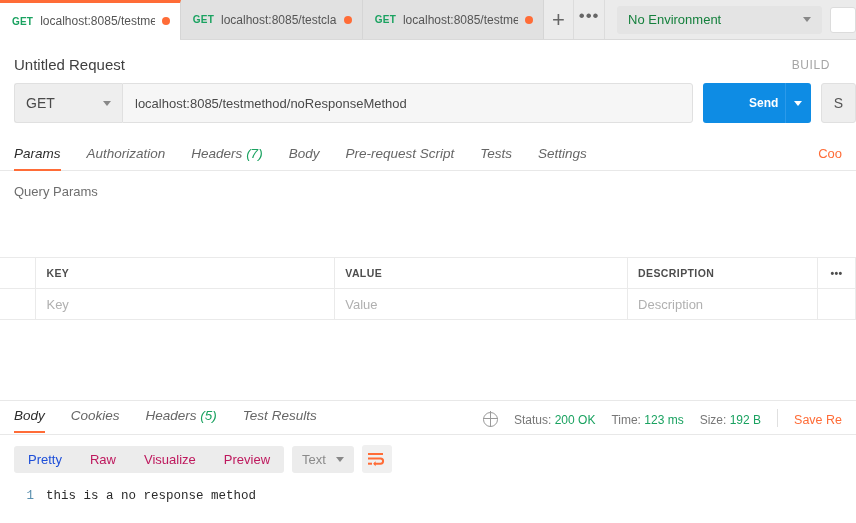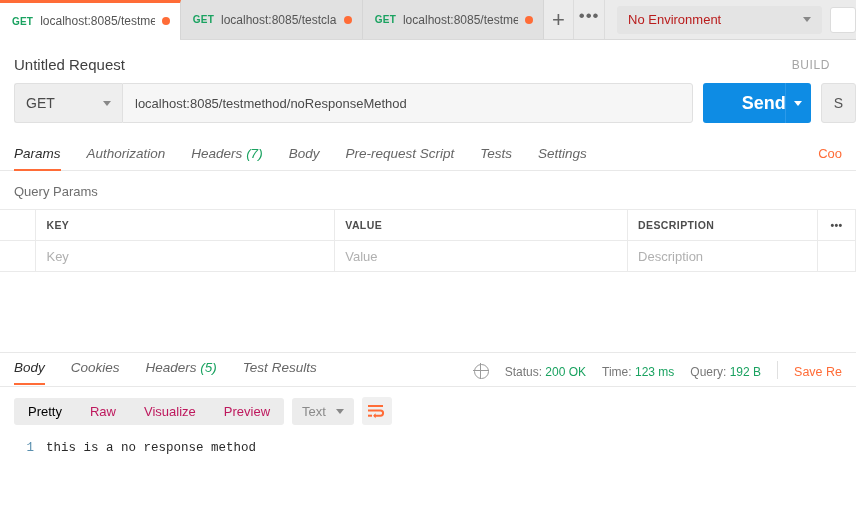--- a/index.html
+++ b/index.html
@@ -95,21 +95,21 @@
     display: flex;
     align-items: center;
     justify-content: space-between;
     width: 205px;
     height: 28px;
     padding: 0 10px;
     background: #e4e4e4;
     border: 1px solid #e4e4e4;
     border-radius: 3px;
     font-size: 13px;
-    color: #b91c1c;
+    color: #15803d;
     cursor: pointer;
   }
   .caret { width: 0; height: 0; border-left: 4px solid transparent; border-right: 4px solid transparent; border-top: 5px solid #888; }
   .env-eye {
     width: 26px; height: 26px;
     border: 1px solid #dcdcdc;
     border-radius: 3px;
     background: #fff;
     flex: 0 0 auto;
   }
@@ -159,21 +159,21 @@
     overflow: hidden;
     white-space: nowrap;
     max-width: 592px;
   }
   .send-wrap { display: flex; align-items: stretch; margin-left: 10px; }
   .send-btn {
     display: flex; align-items: center; justify-content: center;
     width: 82px;
     background: #0e8ce4;
     color: #ffffff;
-    font-size: 18px;
+    font-size: 12px;
     font-weight: bold;
     border-radius: 3px 0 0 3px;
     cursor: pointer;
     padding-left: 40px;
   }
   .send-caret-btn {
     display: flex; align-items: center; justify-content: center;
     width: 26px;
     background: #0e8ce4;
     border-left: 1px solid #2b9aea;
@@ -229,21 +229,21 @@
     color: #ff6c37;
     white-space: nowrap;
     overflow: hidden;
     cursor: pointer;
     padding-bottom: 9px;
     padding-top: 5px;
   }
 
   
   .qp-label { font-size: 13px; color: #6e6e6e; padding: 13px 14px 10px 14px; }
-  .params-table { width: 100%; border-collapse: collapse; }
+  .params-table { width: 100%; border-collapse: collapse; margin-top: 48px; }
   .params-table th, .params-table td {
     border: 1px solid #eaeaea;
     border-left: none;
     text-align: left;
     padding: 0;
     height: 31px;
   }
   .params-table th:first-child, .params-table td:first-child { border-left: none; }
   .params-table th {
     font-size: 10.5px;
@@ -303,21 +303,21 @@
     background: #ececec;
     border-radius: 3px;
     overflow: hidden;
   }
   .seg {
     padding: 6px 14px;
     font-size: 13px;
     color: #be185d;
     cursor: pointer;
   }
-  .seg.active { color: #000000; }
+  .seg.active { color: #1d4ed8; }
   .fmt-select {
     display: flex;
     align-items: center;
     gap: 10px;
     background: #ececec;
     border-radius: 3px;
     padding: 6px 10px;
     font-size: 13px;
     color: #8a8a8a;
     cursor: pointer;
@@ -471,21 +471,21 @@
     <span class="globe"></span>
     <span class="meta-item">
       <span>Status:</span>
       <span class="meta-val">200 OK</span>
     </span>
     <span class="meta-item">
       <span>Time:</span>
       <span class="meta-val">123 ms</span>
     </span>
     <span class="meta-item">
-      <span>Query:</span>
+      <span>Size:</span>
       <span class="meta-val">192 B</span>
     </span>
     <span class="meta-sep"></span>
     <span class="save-resp">Save Re</span>
   </div>
 </div>
 
 <div class="view-toolbar">
   <div class="seg-group">
     <div class="seg active">Pretty</div>

